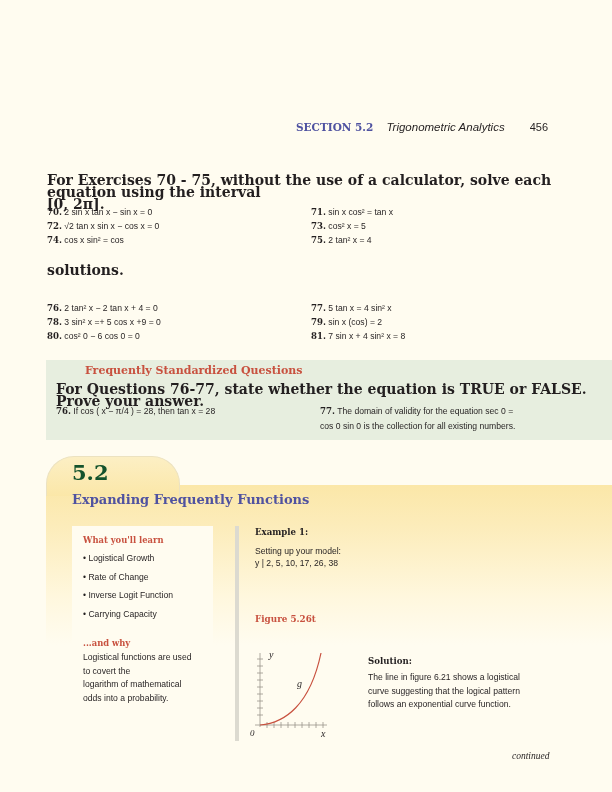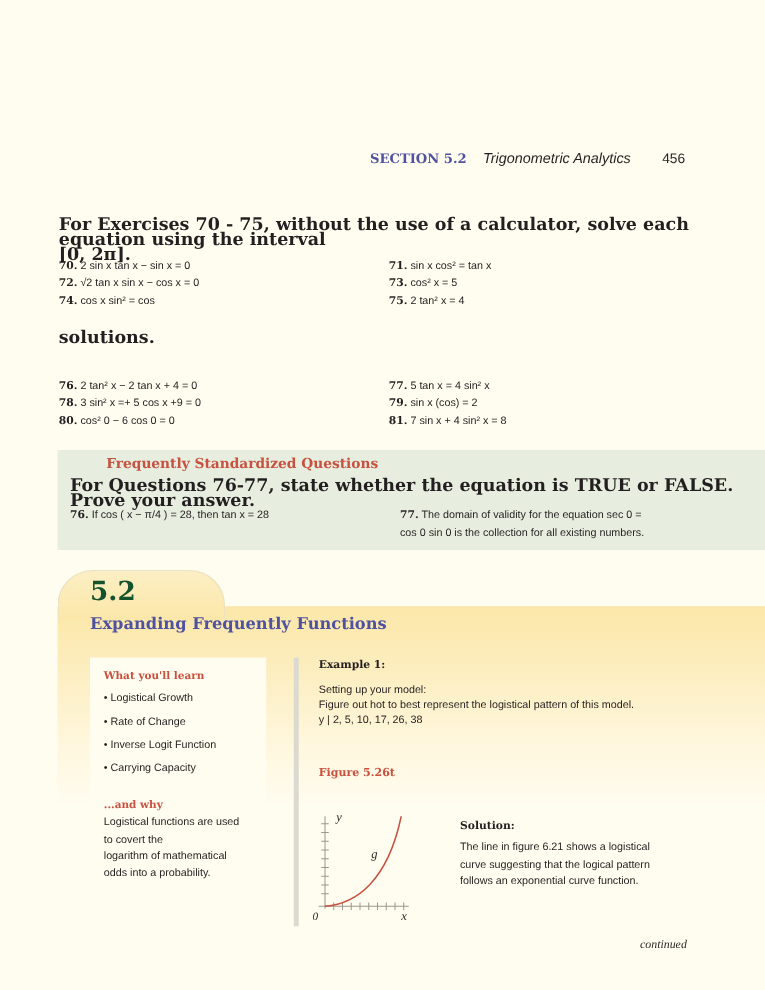--- a/index.html
+++ b/index.html
@@ -124,21 +124,20 @@
     <div>logarithm of mathematical</div>
     <div>odds into a probability.</div>
   </div>
 </div>
 
 <div class="abs vbar"></div>
 
 <div class="abs ex-title" style="top:527px; left:255px;">Example 1:</div>
 <div class="abs body-t" style="top:545px; left:255px; white-space:nowrap;">
   <div>Setting up your model:</div>
-  <div>Figure out hot to best represent the logistical pattern of this model.</div>
   <div>y | 2, 5, 10, 17, 26, 38</div>
 </div>
 <div class="abs fig-label" style="top:614px; left:255px;">Figure 5.26t</div>
 
 <svg class="abs" style="top:645px; left:245px;" width="95" height="100" viewBox="0 0 95 100">
   <g stroke="#9a968c" stroke-width="0.8" fill="none">
     <line x1="15" y1="8" x2="15" y2="82"></line>
     <line x1="10" y1="80" x2="82" y2="80"></line>
     <line x1="12" y1="14" x2="18" y2="14"></line>
     <line x1="12" y1="21" x2="18" y2="21"></line>

